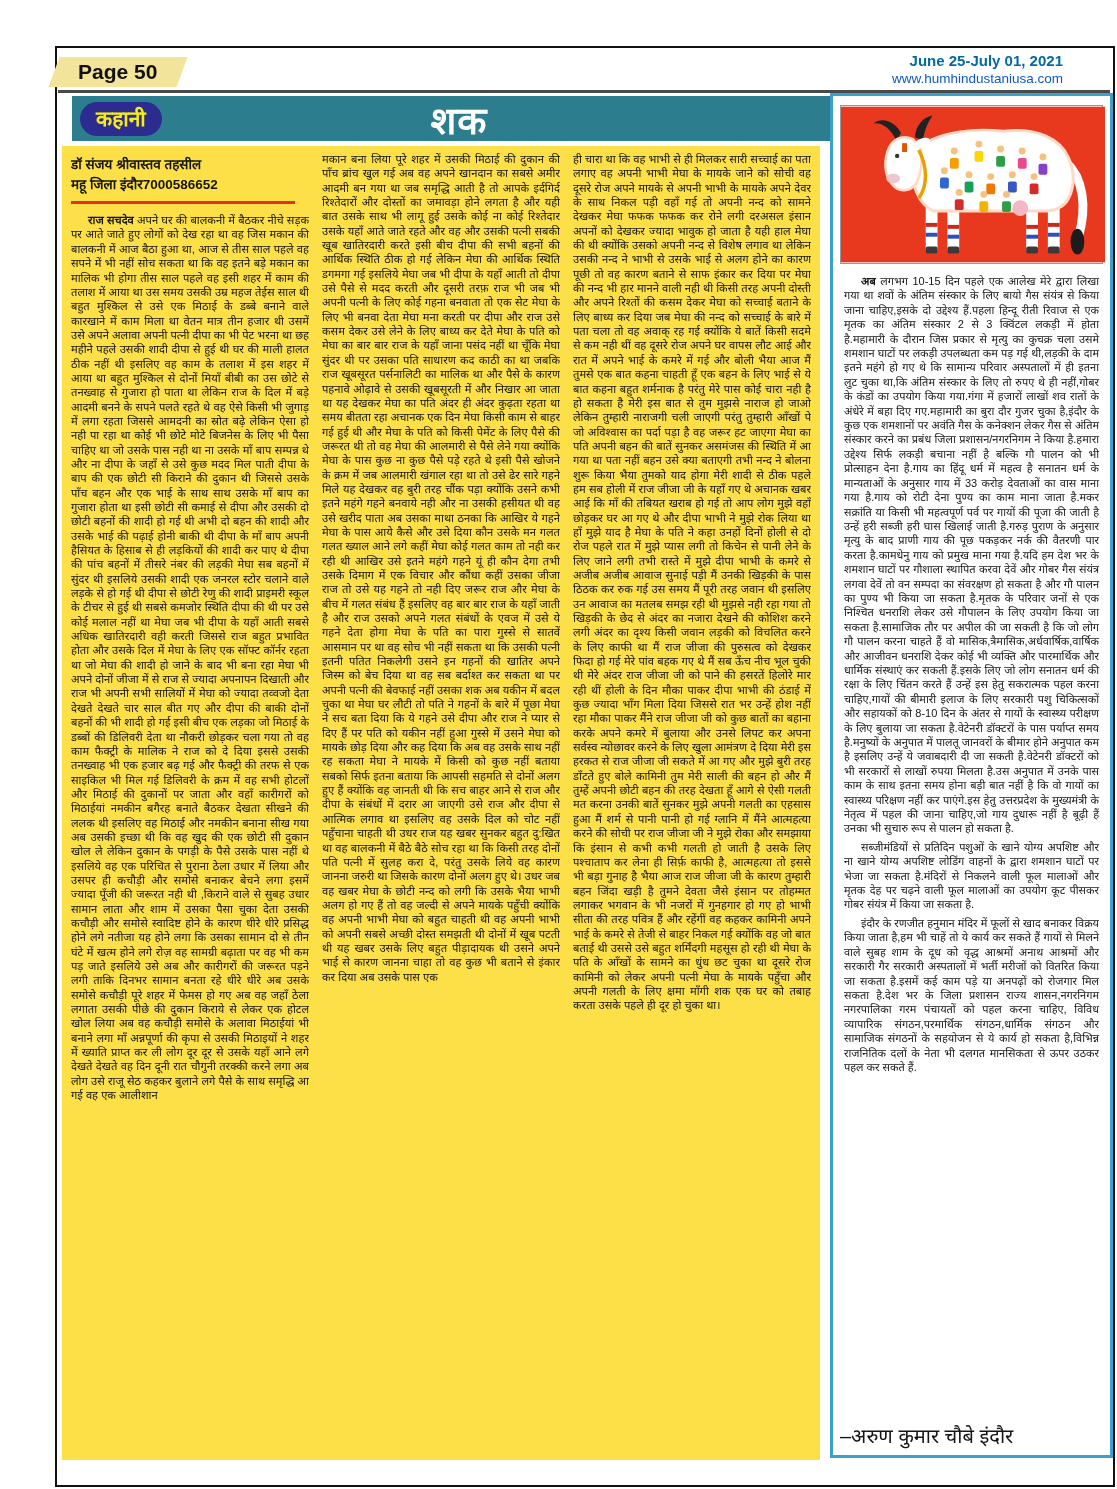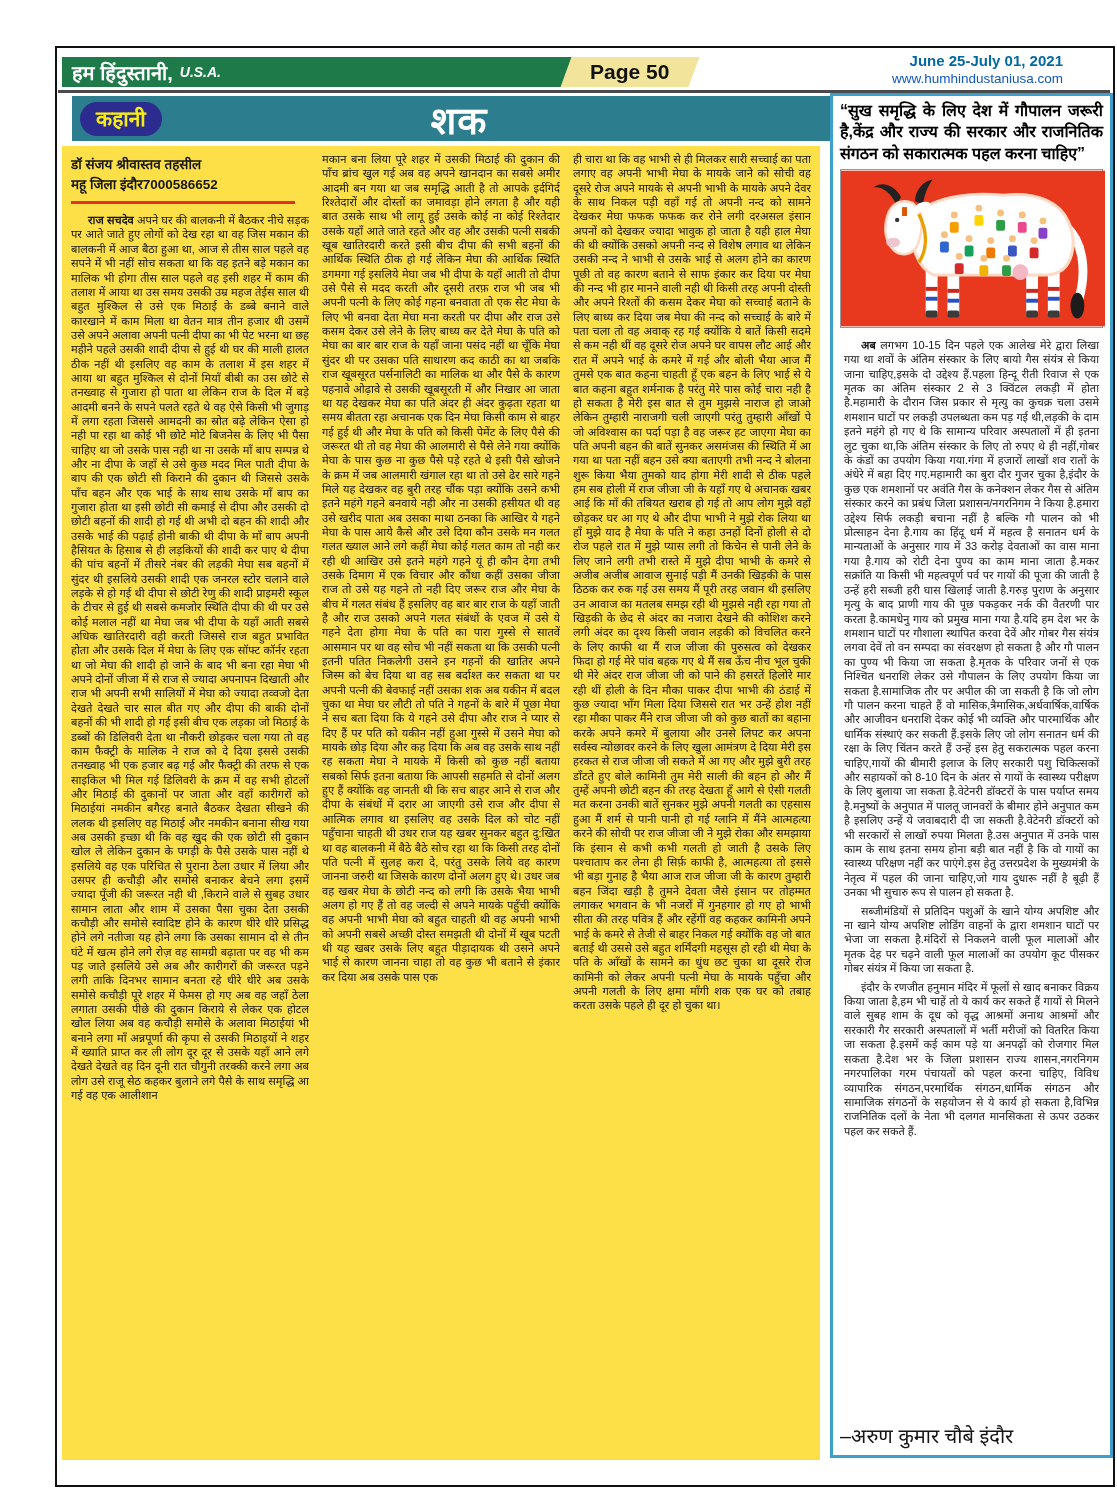--- a/index.html
+++ b/index.html
@@ -79,24 +79,20 @@
   .opinion-signature{
     font-weight:normal;font-size:20px;text-align:left;padding:2px 8px 2px 0;
   }
 </style>
 </head>
 <body>
 
 <div class="page-frame"></div>
 
 <div class="masthead-bar">
-  <div class="masthead-green">
-    <span class="masthead-title">हम हिंदुस्तानी,</span>
-    <span class="masthead-region">U.S.A.</span>
-  </div>
   <div class="page-tab">
     <span class="page-tab-label">Page 50</span>
   </div>
 </div>
 <div class="header-right">
   <div class="pub-date">June 25-July 01, 2021</div>
   <div class="website">www.humhindustaniusa.com</div>
 </div>
 <div class="header-rule"></div>
 
@@ -116,21 +112,20 @@
   </div>
   <div class="story-col">
     <p class="story-text"><span>मकान बना लिया पूरे शहर में उसकी मिठाई की दुकान की पाँच ब्रांच खुल गई अब वह अपने खानदान का सबसे अमीर आदमी बन गया था जब समृद्धि आती है तो आपके इर्दगिर्द रिश्तेदारों और दोस्तों का जमावड़ा होने लगता है और यही बात उसके साथ भी लागू हुई उसके कोई ना कोई रिश्तेदार उसके यहाँ आते जाते रहते और वह और उसकी पत्नी सबकी खूब खातिरदारी करते इसी बीच दीपा की सभी बहनों की आर्थिक स्थिति ठीक हो गई लेकिन मेघा की आर्थिक स्थिति डगमगा गई इसलिये मेघा जब भी दीपा के यहाँ आती तो दीपा उसे पैसे से मदद करती और दूसरी तरफ़ राज भी जब भी अपनी पत्नी के लिए कोई गहना बनवाता तो एक सेट मेघा के लिए भी बनवा देता मेघा मना करती पर दीपा और राज उसे कसम देकर उसे लेने के लिए बाध्य कर देते मेघा के पति को मेघा का बार बार राज के यहाँ जाना पसंद नहीं था चूँकि मेघा सुंदर थी पर उसका पति साधारण कद काठी का था जबकि राज खूबसूरत पर्सनालिटी का मालिक था और पैसे के कारण पहनावे ओढ़ावे से उसकी खूबसूरती में और निखार आ जाता था यह देखकर मेघा का पति अंदर ही अंदर कुढ़ता रहता था समय बीतता रहा अचानक एक दिन मेघा किसी काम से बाहर गई हुई थी और मेघा के पति को किसी पेमेंट के लिए पैसे की जरूरत थी तो वह मेघा की आलमारी से पैसे लेने गया क्योंकि मेघा के पास कुछ ना कुछ पैसे पड़े रहते थे इसी पैसे खोजने के क्रम में जब आलमारी खंगाल रहा था तो उसे ढेर सारे गहने मिले यह देखकर वह बुरी तरह चौंक पड़ा क्योंकि उसने कभी इतने महंगे गहने बनवाये नही और ना उसकी हसीयत थी वह उसे खरीद पाता अब उसका माथा ठनका कि आखिर ये गहने मेघा के पास आये कैसे और उसे दिया कौन उसके मन गलत गलत ख्याल आने लगे कहीं मेघा कोई गलत काम तो नही कर रही थी आखिर उसे इतने महंगे गहने यूं ही कौन देगा तभी उसके दिमाग में एक विचार और कौंधा कहीं उसका जीजा राज तो उसे यह गहने तो नही दिए जरूर राज और मेघा के बीच में गलत संबंध हैं इसलिए वह बार बार राज के यहाँ जाती है और राज उसको अपने गलत संबंधों के एवज में उसे ये गहने देता होगा मेघा के पति का पारा गुस्से से सातवें आसमान पर था वह सोच भी नहीं सकता था कि उसकी पत्नी इतनी पतित निकलेगी उसने इन गहनों की खातिर अपने जिस्म को बेच दिया था वह सब बर्दाश्त कर सकता था पर अपनी पत्नी की बेवफाई नहीं उसका शक अब यकीन में बदल चुका था मेघा घर लौटी तो पति ने गहनों के बारे में पूछा मेघा ने सच बता दिया कि ये गहने उसे दीपा और राज ने प्यार से दिए हैं पर पति को यकीन नहीं हुआ गुस्से में उसने मेघा को मायके छोड़ दिया और कह दिया कि अब वह उसके साथ नहीं रह सकता मेघा ने मायके में किसी को कुछ नहीं बताया सबको सिर्फ इतना बताया कि आपसी सहमति से दोनों अलग हुए हैं क्योंकि वह जानती थी कि सच बाहर आने से राज और दीपा के संबंधों में दरार आ जाएगी उसे राज और दीपा से आत्मिक लगाव था इसलिए वह उसके दिल को चोट नहीं पहुँचाना चाहती थी उधर राज यह खबर सुनकर बहुत दु:खित था वह बालकनी में बैठे बैठे सोच रहा था कि किसी तरह दोनों पति पत्नी में सुलह करा दे, परंतु उसके लिये वह कारण जानना जरुरी था जिसके कारण दोनों अलग हुए थे। उधर जब वह खबर मेघा के छोटी नन्द को लगी कि उसके भैया भाभी अलग हो गए हैं तो वह जल्दी से अपने मायके पहुँची क्योंकि वह अपनी भाभी मेघा को बहुत चाहती थी वह अपनी भाभी को अपनी सबसे अच्छी दोस्त समझती थी दोनों में खूब पटती थी यह खबर उसके लिए बहुत पीड़ादायक थी उसने अपने भाई से कारण जानना चाहा तो वह कुछ भी बताने से इंकार कर दिया अब उसके पास एक</span></p>
   </div>
   <div class="story-col">
     <p class="story-text"><span>ही चारा था कि वह भाभी से ही मिलकर सारी सच्चाई का पता लगाए वह अपनी भाभी मेघा के मायके जाने को सोची वह दूसरे रोज अपने मायके से अपनी भाभी के मायके अपने देवर के साथ निकल पड़ी वहाँ गई तो अपनी नन्द को सामने देखकर मेघा फफक फफक कर रोने लगी दरअसल इंसान अपनों को देखकर ज्यादा भावुक हो जाता है यही हाल मेघा की थी क्योंकि उसको अपनी नन्द से विशेष लगाव था लेकिन उसकी नन्द ने भाभी से उसके भाई से अलग होने का कारण पूछी तो वह कारण बताने से साफ इंकार कर दिया पर मेघा की नन्द भी हार मानने वाली नही थी किसी तरह अपनी दोस्ती और अपने रिश्तों की कसम देकर मेघा को सच्चाई बताने के लिए बाध्य कर दिया जब मेघा की नन्द को सच्चाई के बारे में पता चला तो वह अवाक् रह गई क्योंकि ये बातें किसी सदमे से कम नही थीं वह दूसरे रोज अपने घर वापस लौट आई और रात में अपने भाई के कमरे में गई और बोली भैया आज मैं तुमसे एक बात कहना चाहती हूँ एक बहन के लिए भाई से ये बात कहना बहुत शर्मनाक है परंतु मेरे पास कोई चारा नही है हो सकता है मेरी इस बात से तुम मुझसे नाराज हो जाओ लेकिन तुम्हारी नाराजगी चली जाएगी परंतु तुम्हारी आँखों पे जो अविश्वास का पर्दा पड़ा है वह जरूर हट जाएगा मेघा का पति अपनी बहन की बातें सुनकर असमंजस की स्थिति में आ गया था पता नहीं बहन उसे क्या बताएगी तभी नन्द ने बोलना शुरू किया भैया तुमको याद होगा मेरी शादी से ठीक पहले हम सब होली में राज जीजा जी के यहाँ गए थे अचानक खबर आई कि माँ की तबियत खराब हो गई तो आप लोग मुझे वहाँ छोड़कर घर आ गए थे और दीपा भाभी ने मुझे रोक लिया था हाँ मुझे याद है मेघा के पति ने कहा उनहों दिनों होली से दो रोज पहले रात में मुझे प्यास लगी तो किचेन से पानी लेने के लिए जाने लगी तभी रास्ते में मुझे दीपा भाभी के कमरे से अजीब अजीब आवाज सुनाई पड़ी मैं उनकी खिड़की के पास ठिठक कर रुक गई उस समय मैं पूरी तरह जवान थी इसलिए उन आवाज का मतलब समझ रही थी मुझसे नही रहा गया तो खिड़की के छेद से अंदर का नजारा देखने की कोशिश करने लगी अंदर का दृश्य किसी जवान लड़की को विचलित करने के लिए काफी था मैं राज जीजा की पुरुसत्व को देखकर फिदा हो गई मेरे पांव बहक गए थे मैं सब ऊँच नीच भूल चुकी थी मेरे अंदर राज जीजा जी को पाने की हसरतें हिलोरे मार रही थीं होली के दिन मौका पाकर दीपा भाभी की ठंडाई में कुछ ज्यादा भाँग मिला दिया जिससे रात भर उन्हें होश नहीं रहा मौका पाकर मैंने राज जीजा जी को कुछ बातों का बहाना करके अपने कमरे में बुलाया और उनसे लिपट कर अपना सर्वस्व न्योछावर करने के लिए खुला आमंत्रण दे दिया मेरी इस हरकत से राज जीजा जी सकते में आ गए और मुझे बुरी तरह डाँटते हुए बोले कामिनी तुम मेरी साली की बहन हो और मैं तुम्हें अपनी छोटी बहन की तरह देखता हूँ आगे से ऐसी गलती मत करना उनकी बातें सुनकर मुझे अपनी गलती का एहसास हुआ मैं शर्म से पानी पानी हो गई ग्लानि में मैंने आत्महत्या करने की सोची पर राज जीजा जी ने मुझे रोका और समझाया कि इंसान से कभी कभी गलती हो जाती है उसके लिए पश्चाताप कर लेना ही सिर्फ़ काफी है, आत्महत्या तो इससे भी बड़ा गुनाह है भैया आज राज जीजा जी के कारण तुम्हारी बहन जिंदा खड़ी है तुमने देवता जैसे इंसान पर तोहम्मत लगाकर भगवान के भी नजरों में गुनहगार हो गए हो भाभी सीता की तरह पवित्र हैं और रहेंगीं वह कहकर कामिनी अपने भाई के कमरे से तेजी से बाहर निकल गई क्योंकि वह जो बात बताई थी उससे उसे बहुत शर्मिंदगी महसूस हो रही थी मेघा के पति के आँखों के सामने का धुंध छट चुका था दूसरे रोज कामिनी को लेकर अपनी पत्नी मेघा के मायके पहुँचा और अपनी गलती के लिए क्षमा माँगी शक एक घर को तबाह करता उसके पहले ही दूर हो चुका था।</span></p>
   </div>
 </div>
 
 <aside class="opinion-panel">
-  <div class="opinion-quote">“सुख समृद्धि के लिए देश में गौपालन जरूरी है,केंद्र और राज्य की सरकार और राजनितिक संगठन को सकारात्मक पहल करना चाहिए”</div>
   <div class="cow-box">
     <svg width="264" height="157" viewBox="0 0 268 158" xmlns="http://www.w3.org/2000/svg">
       <rect x="0" y="0" width="268" height="158" fill="#e8381d"></rect>
 
       <path d="M228 56 C 246 72, 250 102, 241 132" stroke="#ffffff" stroke-width="9" fill="none"></path>
       <ellipse cx="240" cy="137" rx="7" ry="13" fill="#1c1c1c"></ellipse>
 
       <g fill="#ffffff">
         <rect x="86" y="100" width="12" height="48" rx="3"></rect>
         <rect x="108" y="102" width="12" height="46" rx="3"></rect>

